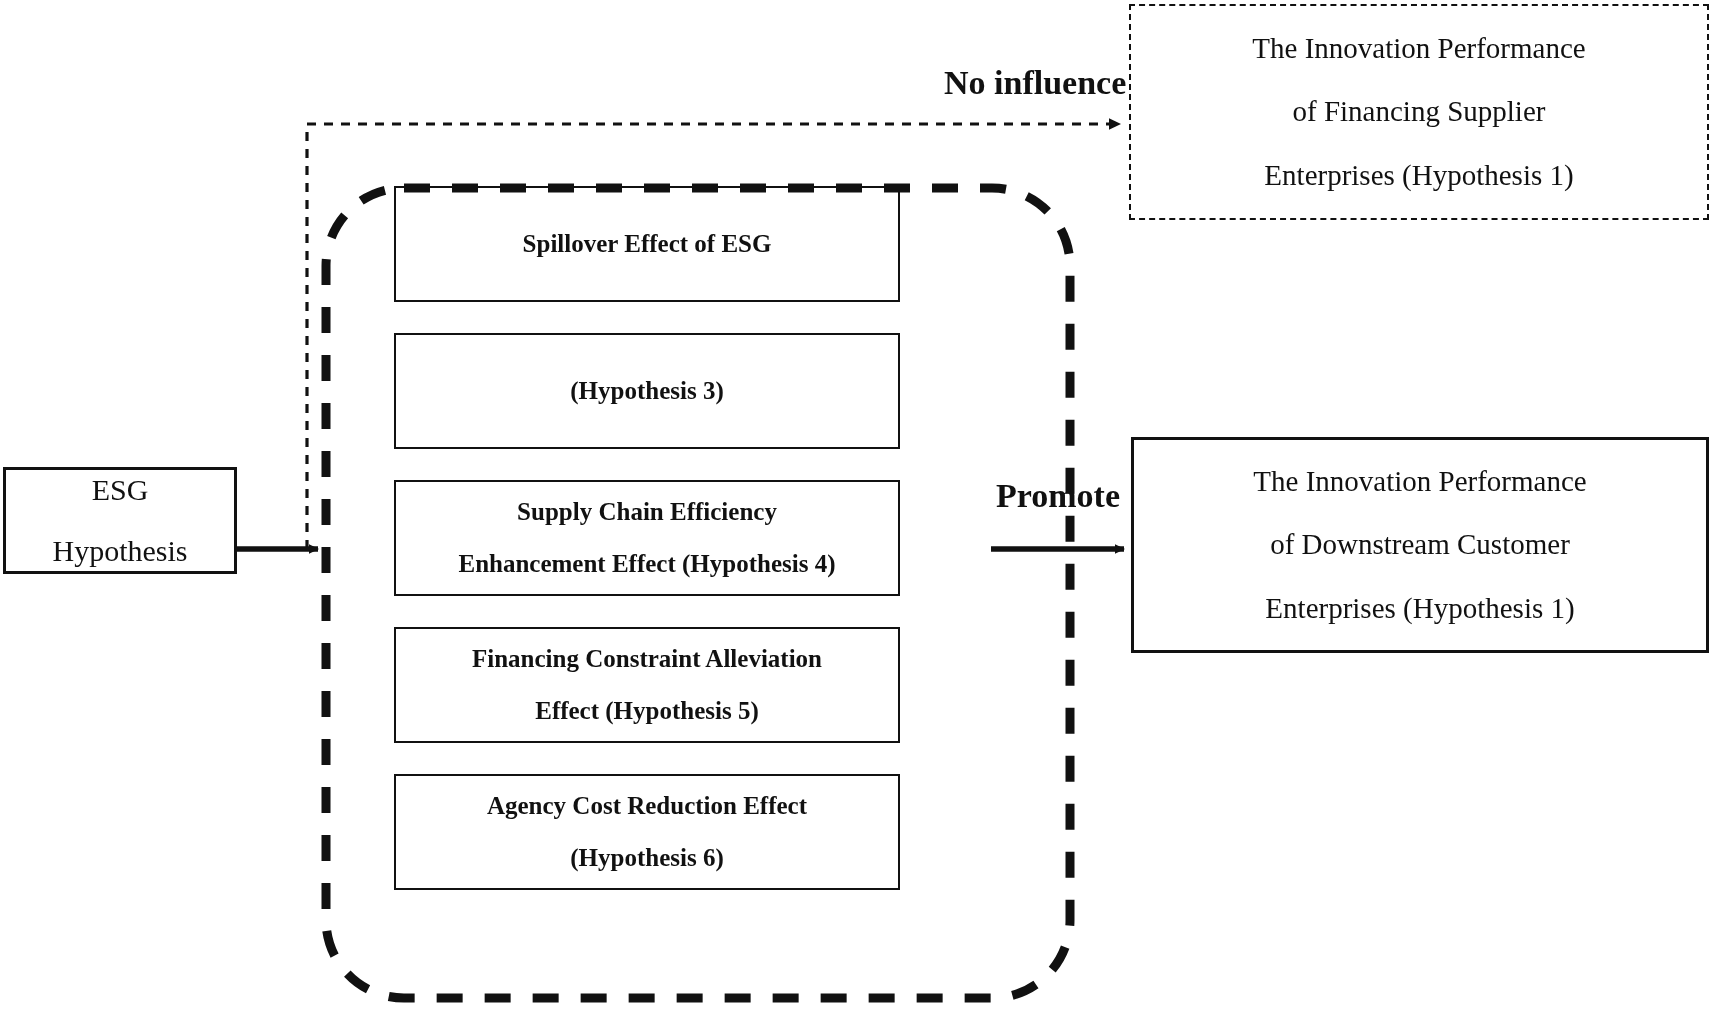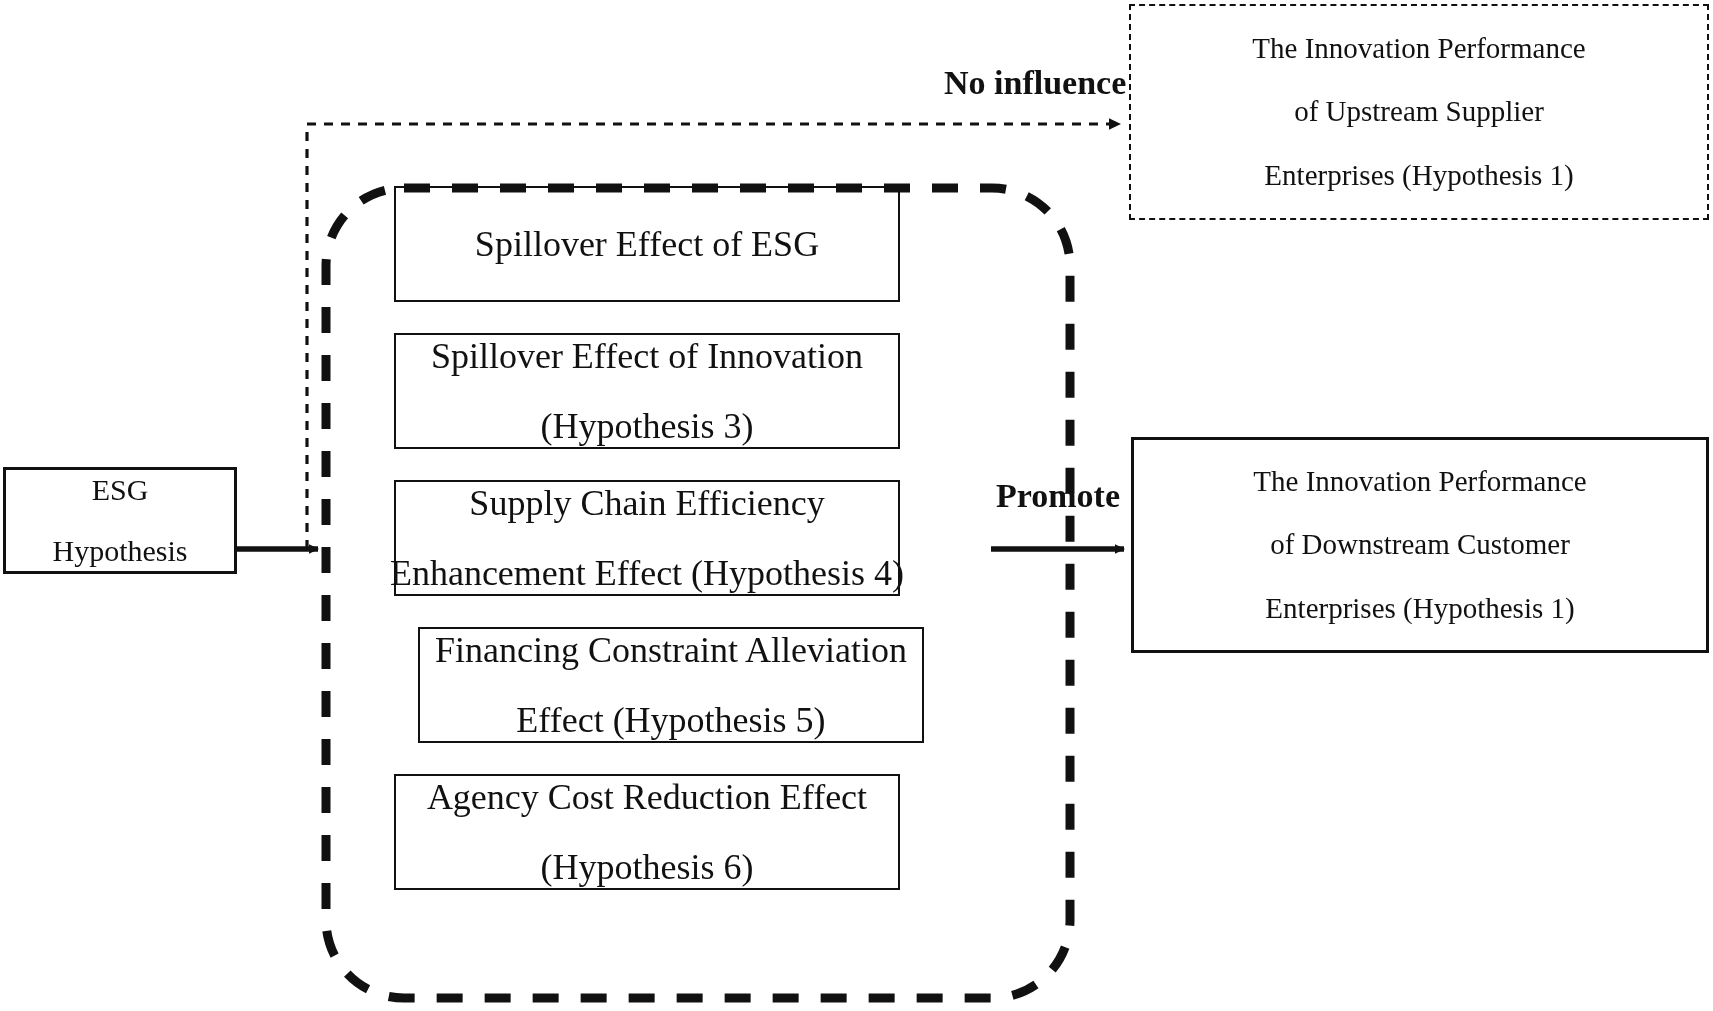--- a/index.html
+++ b/index.html
@@ -49,27 +49,28 @@
     border: 3px solid #111111;
     font-size: 30px;
     line-height: 1.62;
   }
 
   
   .mech-box {
     left: 394px;
     width: 506px;
     border: 2.5px solid #111111;
-    font-size: 36px;
+    font-size: 25px;
     line-height: 1.62;
+    font-weight: bold;
   }
   #mech-0 { top: 186px; height: 116px; }
   #mech-1 { top: 333px; height: 116px; }
   #mech-2 { top: 480px; height: 116px; }
-  #mech-3 { top: 627px; height: 116px; margin-left: 24px; }
+  #mech-3 { top: 627px; height: 116px; }
   #mech-4 { top: 774px; height: 116px; align-items: center; }
 
   
   #upstream-box {
     left: 1129px;
     top: 4px;
     width: 580px;
     height: 216px;
     border: 2.5px dashed #111111;
     font-size: 29px;
@@ -124,42 +125,41 @@
   <div class="node" id="esg-box">
     <span class="line">ESG</span>
     <span class="line">Hypothesis</span>
   </div>
 
   <div class="node mech-box" id="mech-0">
     <span class="line">Spillover Effect of ESG</span>
   </div>
 
   <div class="node mech-box" id="mech-1">
-    <span class="line">Spillover Effect of Innovation</span>
     <span class="line">(Hypothesis 3)</span>
   </div>
 
   <div class="node mech-box" id="mech-2">
     <span class="line">Supply Chain Efficiency</span>
     <span class="line">Enhancement Effect (Hypothesis 4)</span>
   </div>
 
   <div class="node mech-box" id="mech-3">
     <span class="line">Financing Constraint Alleviation</span>
     <span class="line">Effect (Hypothesis 5)</span>
   </div>
 
   <div class="node mech-box" id="mech-4">
     <span class="line">Agency Cost Reduction Effect</span>
     <span class="line">(Hypothesis 6)</span>
   </div>
 
   <div class="node" id="upstream-box">
     <span class="line">The Innovation Performance</span>
-    <span class="line">of Upstream Supplier</span>
+    <span class="line">of Financing Supplier</span>
     <span class="line">Enterprises (Hypothesis 1)</span>
   </div>
 
   <div class="node" id="downstream-box">
     <span class="line">The Innovation Performance</span>
     <span class="line">of Downstream Customer</span>
     <span class="line">Enterprises (Hypothesis 1)</span>
   </div>
 
   <div class="edge-label" id="label-no-influence">No influence</div>

